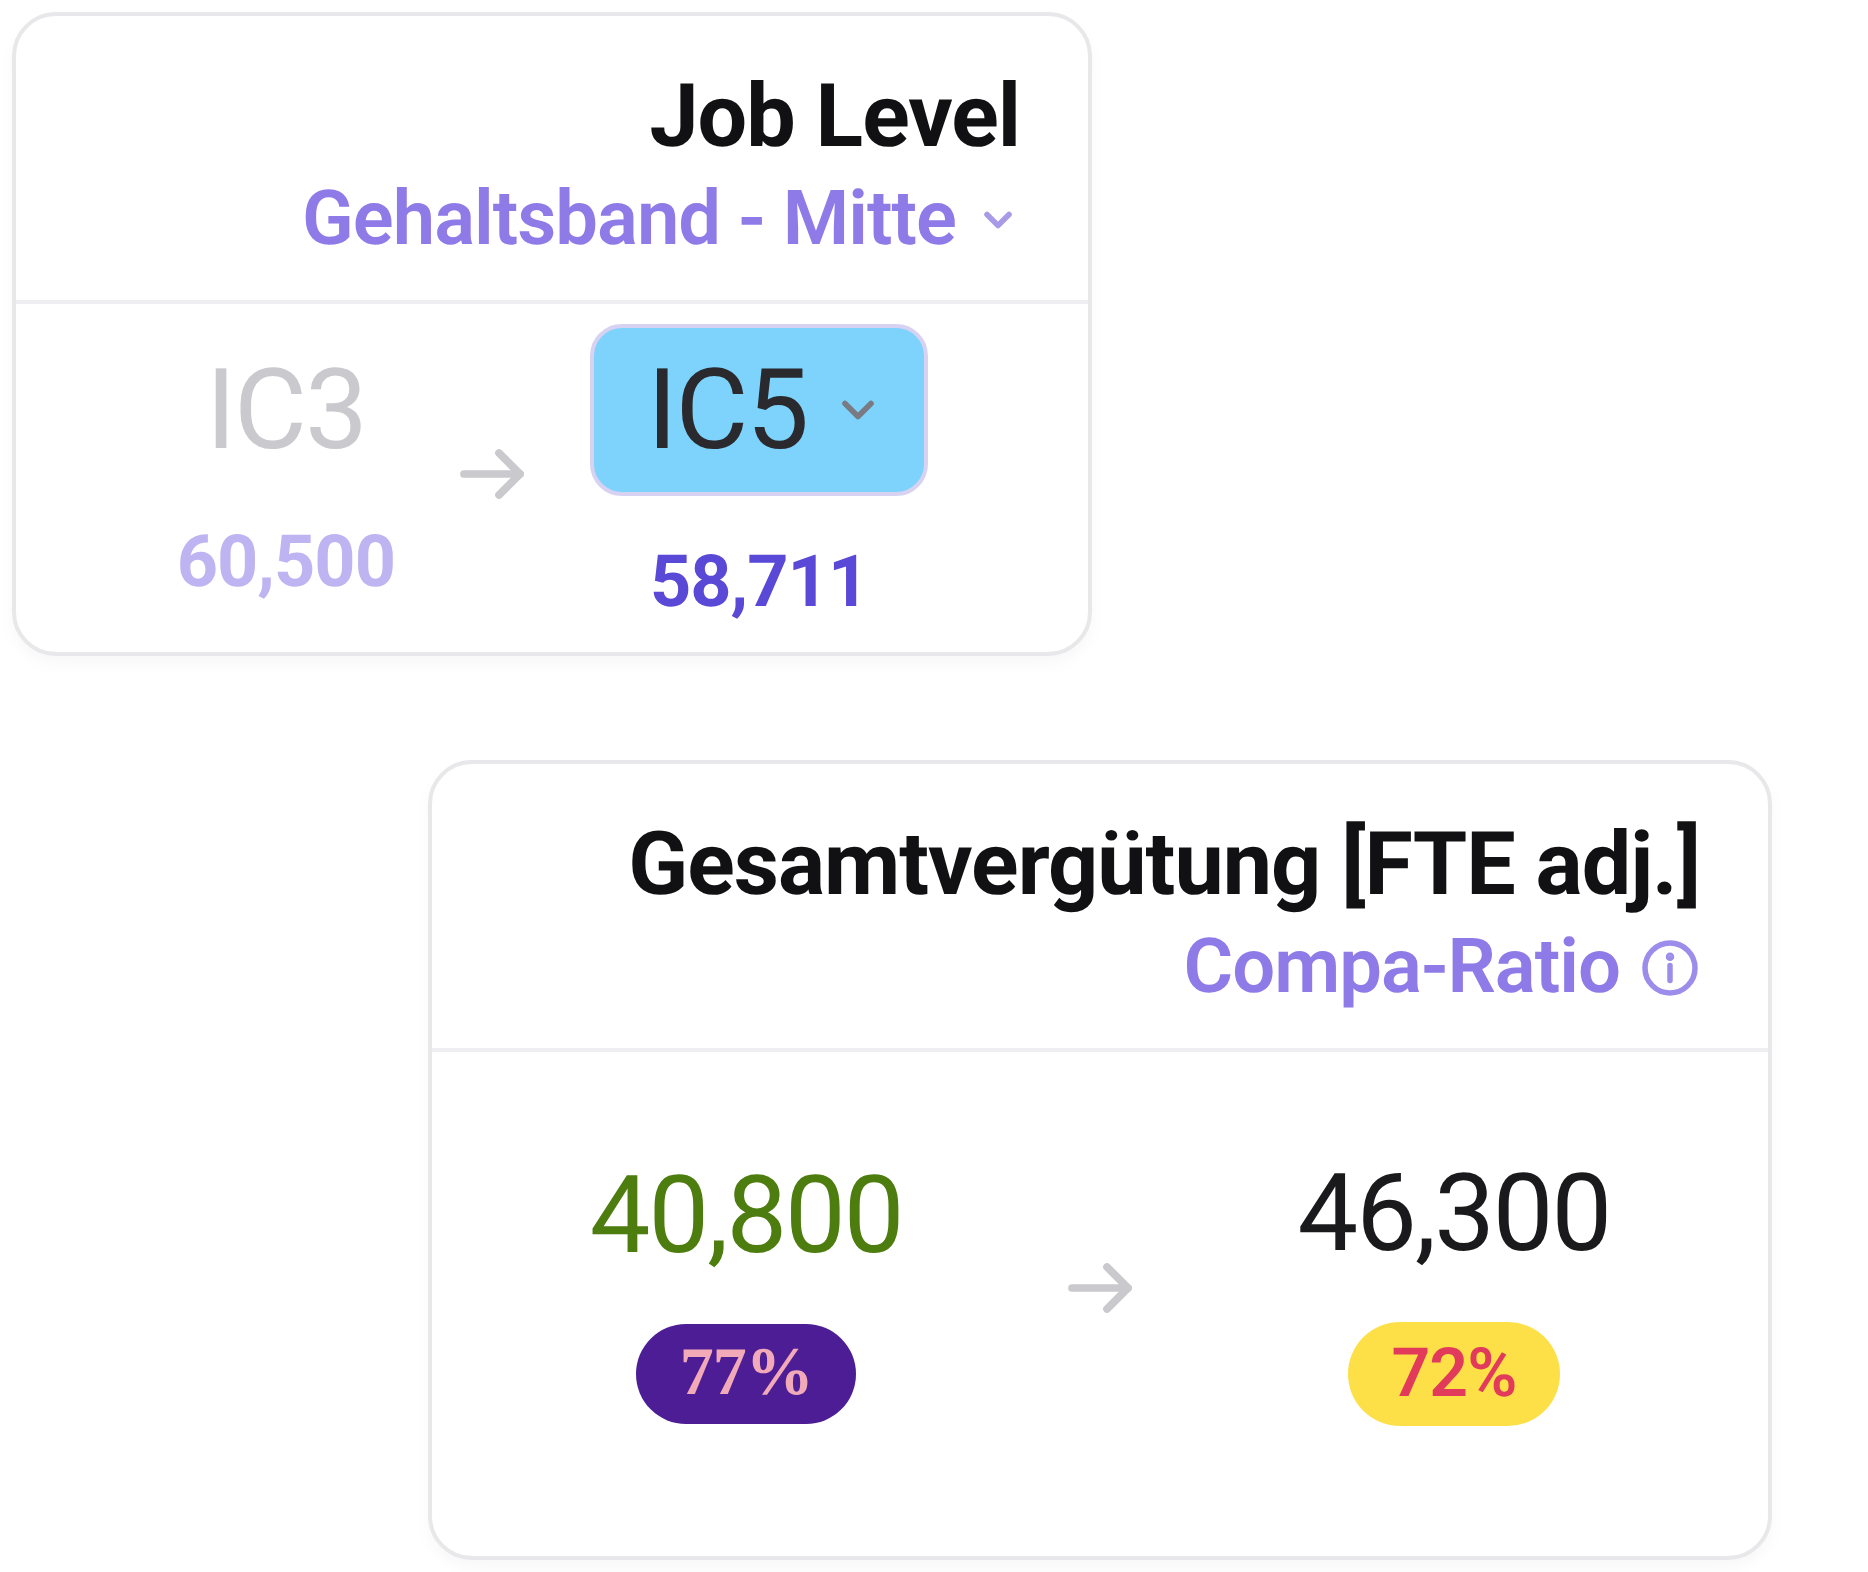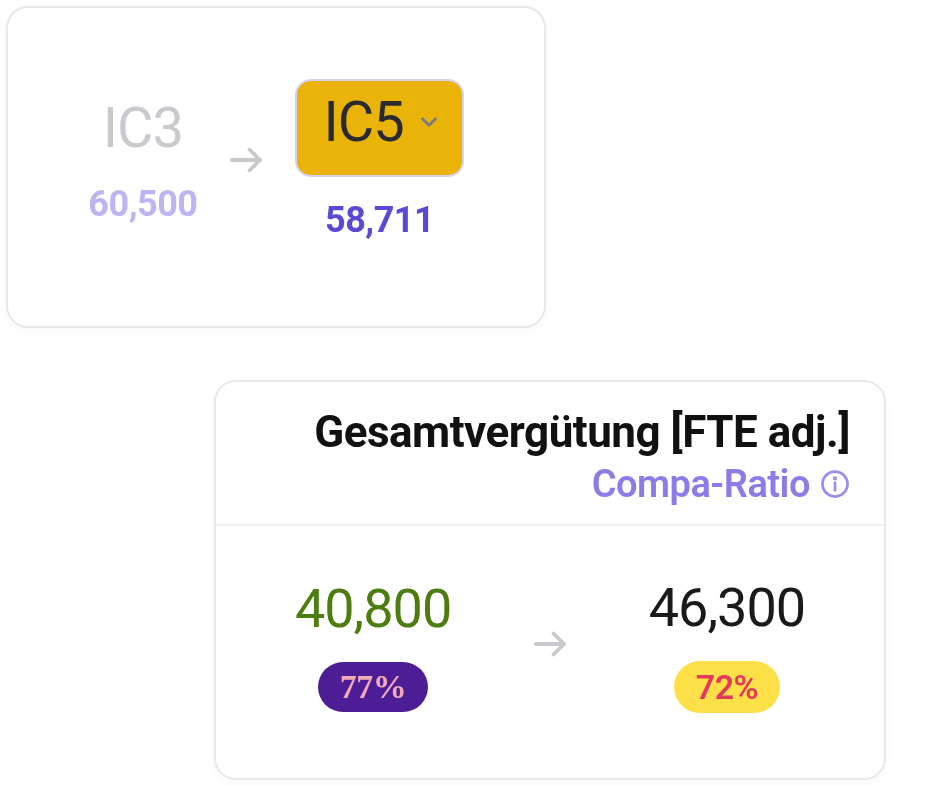--- a/index.html
+++ b/index.html
@@ -91,24 +91,24 @@
   .salary-new {
     font-size: 36px;
     font-weight: 700;
     color: #5a48d6;
     letter-spacing: -0.5px;
   }
   .level-select {
     display: flex;
     align-items: center;
     gap: 12px;
-    background: #eab308;
+    background: #7dd3fc;
     border: 2px solid #d8d2f2;
     border-radius: 16px;
-    padding: 8px 20px 20px 26px;
+    padding: 8px 20px 8px 26px;
     cursor: pointer;
   }
   .level-select-text {
     font-size: 56px;
     font-weight: 400;
     color: #2a2a2e;
     letter-spacing: -1px;
   }
   .arrow-between {
     color: #c9c9ce;
@@ -152,20 +152,31 @@
     padding: 20px 40px 36px 40px;
   }
   svg { display: block; }
 </style>
 </head>
 <body>
 
 <div class="canvas">
 
   <div class="card card-1">
+    <div class="card-header">
+      <div class="card-title">Job Level</div>
+      <div class="card-subtitle-row">
+        <span class="card-subtitle">Gehaltsband - Mitte</span>
+        <span>
+          <svg width="22" height="22" viewBox="0 0 24 24" fill="none" stroke="#a99ae8" stroke-width="3" stroke-linecap="round" stroke-linejoin="round">
+              <polyline points="6 9 12 15 18 9"></polyline>
+            </svg>
+        </span>
+      </div>
+    </div>
     <div class="card-body">
       <div class="col">
         <div class="level-old">IC3</div>
         <div class="salary-old">60,500</div>
       </div>
       <div class="arrow-between">
         <svg width="42" height="42" viewBox="0 0 24 24" fill="none" stroke="#c9c9ce" stroke-width="2.2" stroke-linecap="round" stroke-linejoin="round">
             <line x1="4" y1="12" x2="20" y2="12"></line>
             <polyline points="14 6 20 12 14 18"></polyline>
           </svg>

